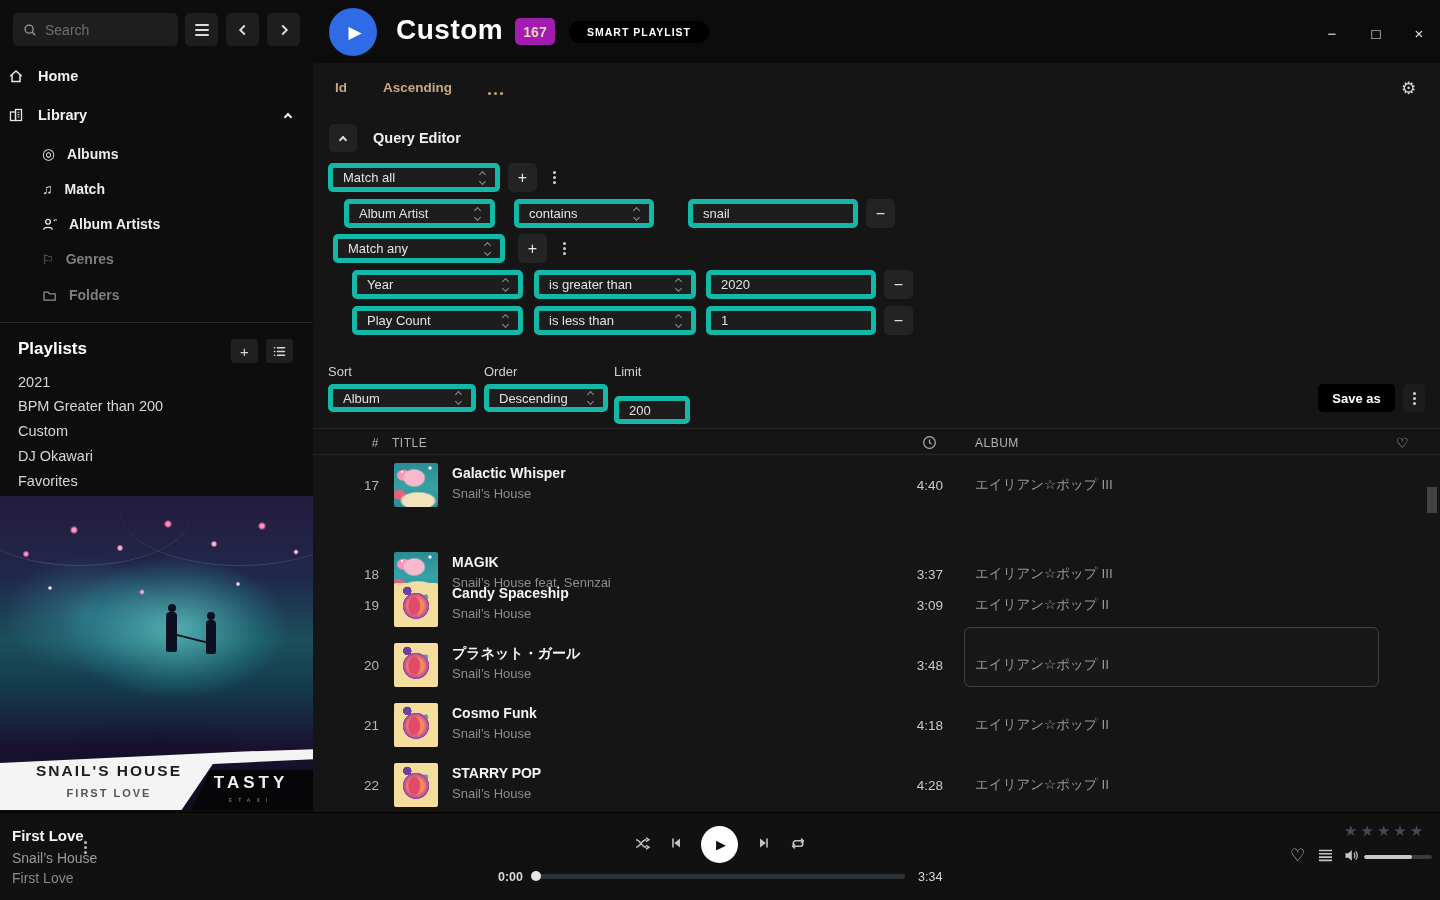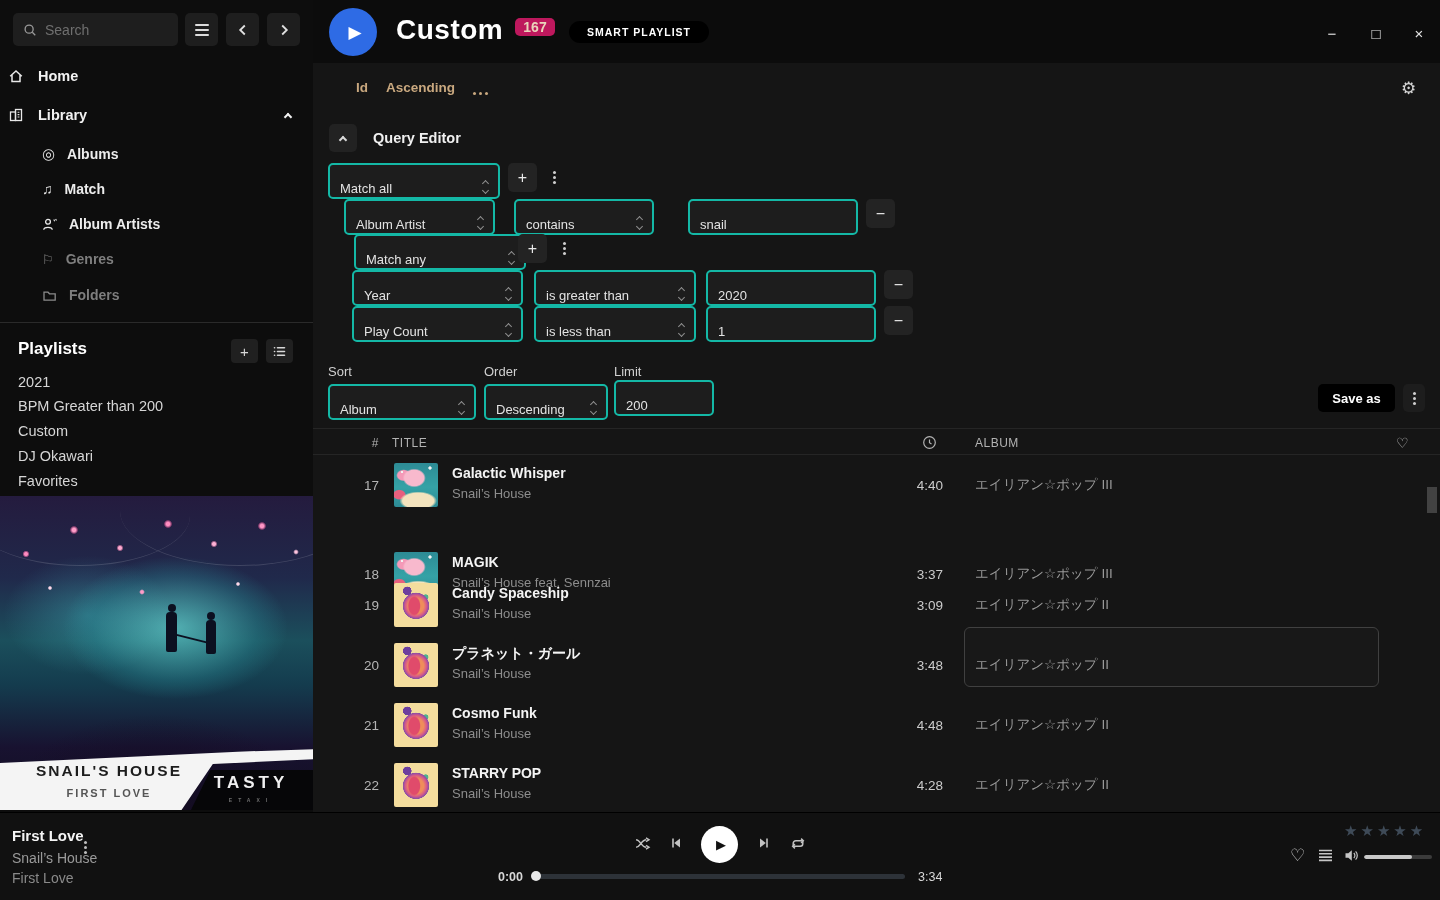--- a/index.html
+++ b/index.html
@@ -61,31 +61,31 @@
   .cov-artist{position:absolute;left:14px;bottom:30px;width:190px;text-align:center;color:#1d1d1d;font-weight:700;font-size:15.5px;letter-spacing:2px}
   .cov-album{position:absolute;left:14px;bottom:11px;width:190px;text-align:center;color:#555;font-weight:600;font-size:11px;letter-spacing:2px}
   .cov-label{position:absolute;right:10px;bottom:17px;width:104px;text-align:center;color:#f0f0f0;font-weight:700;font-size:17px;letter-spacing:4px}
   .cov-label-sub{position:absolute;right:10px;bottom:7px;width:104px;text-align:center;color:#6f6f6f;font-weight:700;font-size:5px;letter-spacing:6px}
 
   
   #main{position:absolute;left:313px;top:0;width:1127px;height:812px;background:#151515}
   #mainheader{position:absolute;left:0;top:0;width:1127px;height:63px;background:#0c0c0c}
   .playcircle{position:absolute;left:16px;top:8px;width:48px;height:48px;border-radius:50%;background:#2e6be5;display:flex;align-items:center;justify-content:center;color:#fff;font-size:17px;padding-left:4px}
   .ptitle{position:absolute;left:83px;top:14px;font-size:28px;font-weight:800;color:#fff;letter-spacing:.5px}
-  .pcount{position:absolute;left:202px;top:18px;height:18px;min-width:40px;background:#be185d;border-radius:5px;display:flex;align-items:center;justify-content:center;color:#e9d4ba;font-size:14px;font-weight:600;padding:0 8px}
+  .pcount{position:absolute;left:202px;top:18px;height:27px;min-width:40px;background:#a21caf;border-radius:5px;display:flex;align-items:center;justify-content:center;color:#e9d4ba;font-size:14px;font-weight:600;padding:0 8px}
   .pbadge{position:absolute;left:256px;top:21px;height:22px;background:#000;border-radius:12px;display:flex;align-items:center;color:#fff;font-size:10.5px;font-weight:700;letter-spacing:1px;padding:0 18px}
   .winbtn{position:absolute;top:22px;width:24px;height:22px;display:flex;align-items:center;justify-content:center;color:#e6e6e6;font-size:15px}
-  #toolbar-sort{position:absolute;left:43px;top:80px;display:flex;align-items:flex-end;gap:18px;color:#c9a87f;font-size:13.5px;font-weight:700}
+  #toolbar-sort{position:absolute;left:22px;top:80px;display:flex;align-items:flex-end;gap:36px;color:#c9a87f;font-size:13.5px;font-weight:700}
   .gear{position:absolute;left:1088px;top:78px;color:#d5d5d5;font-size:17px}
 
   
   .qcollapse{position:absolute;left:16px;top:124px;width:28px;height:28px;background:#222;border-radius:5px;display:flex;align-items:center;justify-content:center;color:#d8d8d8}
   .qcollapse .chev{width:6px;height:6px;margin-top:3px}
   .qtitle{position:absolute;left:60px;top:130px;font-size:14.5px;font-weight:600;color:#f0f0f0}
-  .sel,.inpbox{position:absolute;height:29px;background:#1d1d1d;border:2px solid #14b8a6;border-radius:5px;display:flex;align-items:flex-start;padding:16px 10px;font-size:13px;color:#e3e3e3}
+  .sel,.inpbox{position:absolute;height:29px;background:#1d1d1d;border:5px solid #14b8a6;border-radius:5px;display:flex;align-items:center;padding:4px 10px;font-size:13px;color:#e3e3e3}
   .inpbox input{background:transparent;border:none;outline:none;color:#e3e3e3;font-size:13px;width:100%}
   .sqbtn{position:absolute;width:29px;height:29px;background:#232323;border-radius:5px;display:flex;align-items:center;justify-content:center;color:#e8e8e8;font-size:16px}
   .dotsbtn{position:absolute;width:18px;height:29px;display:flex;align-items:center;justify-content:center;color:#cfcfcf}
   .qlabel{position:absolute;font-size:13px;color:#d0d0d0}
   .saveas{position:absolute;left:1005px;top:384px;width:77px;height:28px;background:#000000;border-radius:5px;display:flex;align-items:center;justify-content:center;color:#fff;font-size:13px;font-weight:700}
   .saveas-dots{position:absolute;left:1090px;top:384px;width:22px;height:28px;background:#1d1d1d;border-radius:5px;display:flex;align-items:center;justify-content:center;color:#cfcfcf}
 
   
   .theader{position:absolute;left:0;top:428px;width:1127px;height:27px;border-top:1px solid #252525;border-bottom:1px solid #252525;color:#b3b3b3;font-size:12px;letter-spacing:.5px}
   .theader .hc{position:absolute;top:0;height:27px;display:flex;align-items:center}
@@ -298,21 +298,21 @@
           <i class="d"></i>
         </span>
       </div>
     <div class="inpbox" style="left:375px;top:199px;width:170px">
         <input value="snail" style="">
       </div>
     <div class="sqbtn" style="left:553px;top:199px">
         <span>−</span>
       </div>
 
-    <div class="sel" style="left:41px;top:234px;width:172px">
+    <div class="sel" style="left:20px;top:234px;width:172px">
         <span>Match any</span>
         <span class="ud">
           <i></i>
           <i class="d"></i>
         </span>
       </div>
     <div class="sqbtn" style="left:205px;top:234px">
         <span>+</span>
       </div>
     <div class="dotsbtn" style="left:242px;top:234px">
@@ -371,21 +371,21 @@
           <i class="d"></i>
         </span>
       </div>
     <div class="sel" style="left:171px;top:384px;width:124px;height:28px">
         <span>Descending</span>
         <span class="ud">
           <i></i>
           <i class="d"></i>
         </span>
       </div>
-    <div class="inpbox" style="left:301px;top:380px;width:100px;height:28px">
+    <div class="inpbox" style="left:301px;top:396px;width:76px;height:28px">
         <input value="200" style="">
       </div>
     <div class="saveas">Save as</div>
     <div class="saveas-dots">
         <span class="vdots"></span>
       </div>
 
     <div class="theader">
       <div class="hc" style="left:30px;width:36px;justify-content:flex-end">#</div>
       <div class="hc" style="left:79px">TITLE</div>
@@ -431,21 +431,21 @@
       <div class="ttitle">プラネット・ガール</div>
       <div class="tartist">Snail’s House</div>
       <div class="tdur">3:48</div>
       <div class="talbum">エイリアン☆ポップ II</div>
     </div>
     <div class="trow" style="top:695px">
       <div class="tnum">21</div>
       <div class="thumb art-cream"></div>
       <div class="ttitle">Cosmo Funk</div>
       <div class="tartist">Snail’s House</div>
-      <div class="tdur">4:48</div>
+      <div class="tdur">4:18</div>
       <div class="talbum">エイリアン☆ポップ II</div>
     </div>
     <div class="trow" style="top:755px">
       <div class="tnum">22</div>
       <div class="thumb art-cream"></div>
       <div class="ttitle">STARRY POP</div>
       <div class="tartist">Snail’s House</div>
       <div class="tdur">4:28</div>
       <div class="talbum">エイリアン☆ポップ II</div>
     </div>

